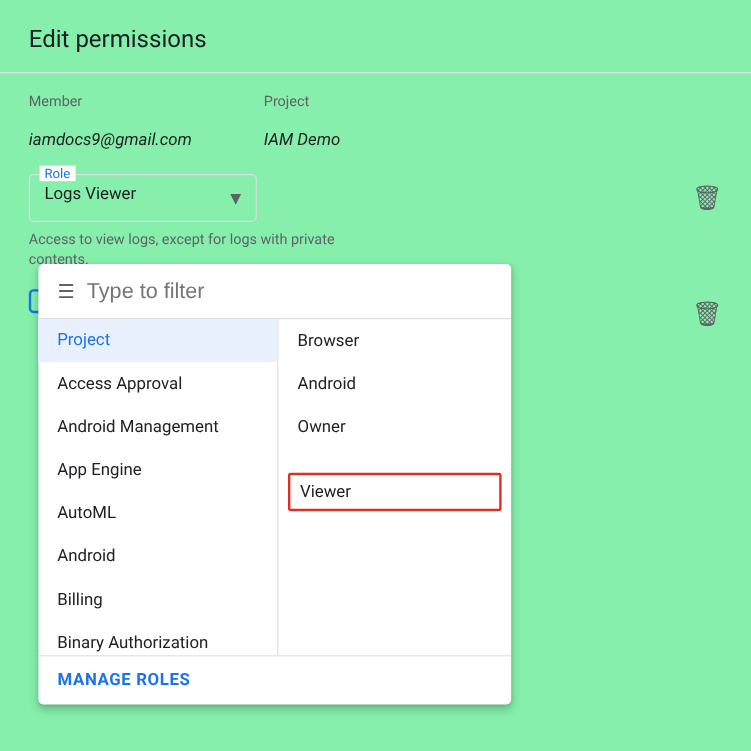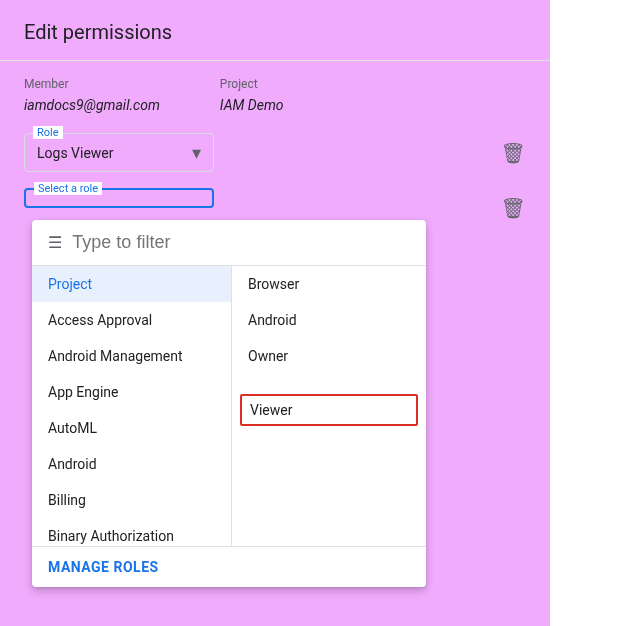--- a/index.html
+++ b/index.html
@@ -8,23 +8,23 @@
       font-size: 14px;
       background: #fff;
       color: #202124;
       width: 626px;
       height: 626px;
       overflow: hidden;
       position: relative;
     }
 
     .page {
-      width: 550px;
+      width: 626px;
       height: 626px;
-      background: #f0abfc;
+      background: #86efac;
       position: relative;
     }
 
     .header {
       padding: 20px 24px 16px 24px;
       border-bottom: 1px solid #e0e0e0;
     }
 
     .header-title {
       font-size: 20px;
@@ -39,21 +39,21 @@
     .meta-row {
       display: flex;
       gap: 60px;
       margin-bottom: 20px;
     }
 
     .meta-item label {
       font-size: 12px;
       color: #5f6368;
       display: block;
-      margin-bottom: 6px;
+      margin-bottom: 18px;
     }
 
     .meta-item .meta-value {
       font-size: 14px;
       color: #202124;
       font-style: italic;
     }
 
     .role-section {
       margin-bottom: 12px;
@@ -66,21 +66,21 @@
       gap: 8px;
     }
 
     .role-select-container {
       border: 1px solid #dadce0;
       border-radius: 4px;
       padding: 8px 12px;
       width: 190px;
       position: relative;
       display: flex;
-      align-items: center;
+      align-items: flex-start;
       justify-content: space-between;
     }
 
     .role-select-label {
       font-size: 11px;
       color: #1a73e8;
       position: absolute;
       top: -8px;
       left: 8px;
       background: #fff;
@@ -276,20 +276,21 @@
 
     <div class="role-section">
       <div class="role-row">
         <div class="role-select-container">
           <span class="role-select-label">Role</span>
           <span class="role-select-value">Logs Viewer</span>
           <span class="dropdown-arrow">▾</span>
         </div>
         <span class="delete-btn">🗑</span>
       </div>
+      <div class="role-description">Access to view logs, except for logs with private contents.</div>
     </div>
 
     <div class="second-role-row">
       <div class="select-role-box">
         <span class="select-role-label">Select a role</span>
         <span class="select-role-placeholder"></span>
       </div>
       <span class="delete-icon-btn">🗑</span>
     </div>
 

